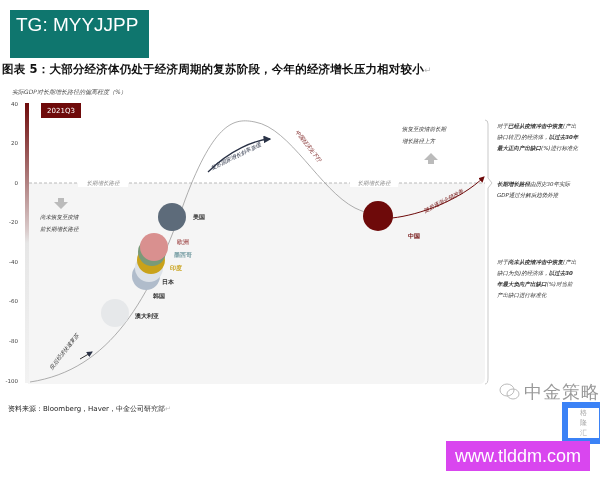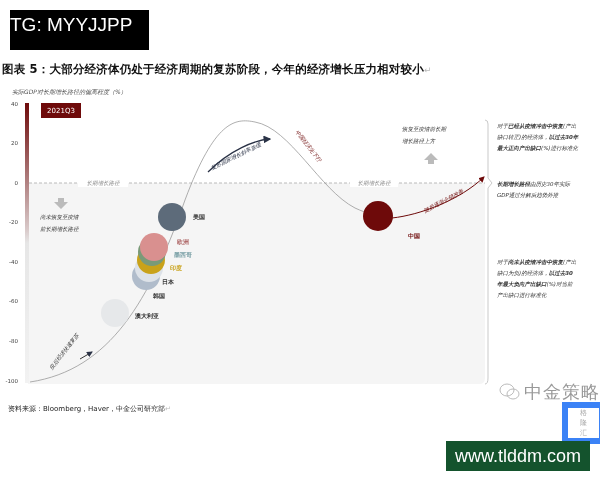--- a/index.html
+++ b/index.html
@@ -1,20 +1,20 @@
 <!DOCTYPE html>
 <html><head>
 <meta charset="utf-8">
 <style>
   html, body { margin:0; padding:0; }
   body { width:600px; height:480px; background:#ffffff; position:relative; overflow:hidden;
          font-family:"DejaVu Sans", "Liberation Sans", sans-serif; color:#222; }
-  .wm-top { position:absolute; left:10px; top:10px; width:139px; height:40px; background:#000000;
-            color:#fff; font-family:"Liberation Sans", sans-serif; font-size:19px; line-height:30px; padding-left:0; box-sizing:border-box; }
-  .wm-bottom { position:absolute; left:446px; top:441px; width:144px; height:30px; background:#14532d;
+  .wm-top { position:absolute; left:10px; top:10px; width:139px; height:48px; background:#0f766e;
+            color:#fff; font-family:"Liberation Sans", sans-serif; font-size:19px; line-height:30px; padding-left:6px; box-sizing:border-box; }
+  .wm-bottom { position:absolute; left:446px; top:441px; width:144px; height:30px; background:#d946ef;
             color:#fff; font-family:"Liberation Sans", sans-serif; font-size:18px; line-height:30px; text-align:center; }
   .fig-title { position:absolute; left:2px; top:62px; font-size:11.5px; font-weight:bold; color:#111; white-space:nowrap; letter-spacing:0.2px; }
   .fig-title .ret { font-weight:normal; color:#bbb; font-size:9px; }
   .ylabel { position:absolute; left:12px; top:88px; font-size:6px; font-style:italic; color:#555; }
   .source { position:absolute; left:2px; top:404px; font-size:7px; color:#222;margin-left:6px; }
   .source .ret { color:#bbb; }
   svg text { font-family:"DejaVu Sans", "Liberation Sans", sans-serif; }
   .logo { position:absolute; left:496px; top:378px; width:104px; height:40px; }
   .logo .brand { position:absolute; left:28px; top:2px; font-size:18px; color:#999; letter-spacing:1px; }
   .logo .sub { position:absolute; left:66px; top:24px; font-size:7px; color:#aaa; border:6px solid #3b82f6; padding:0 12px; }

